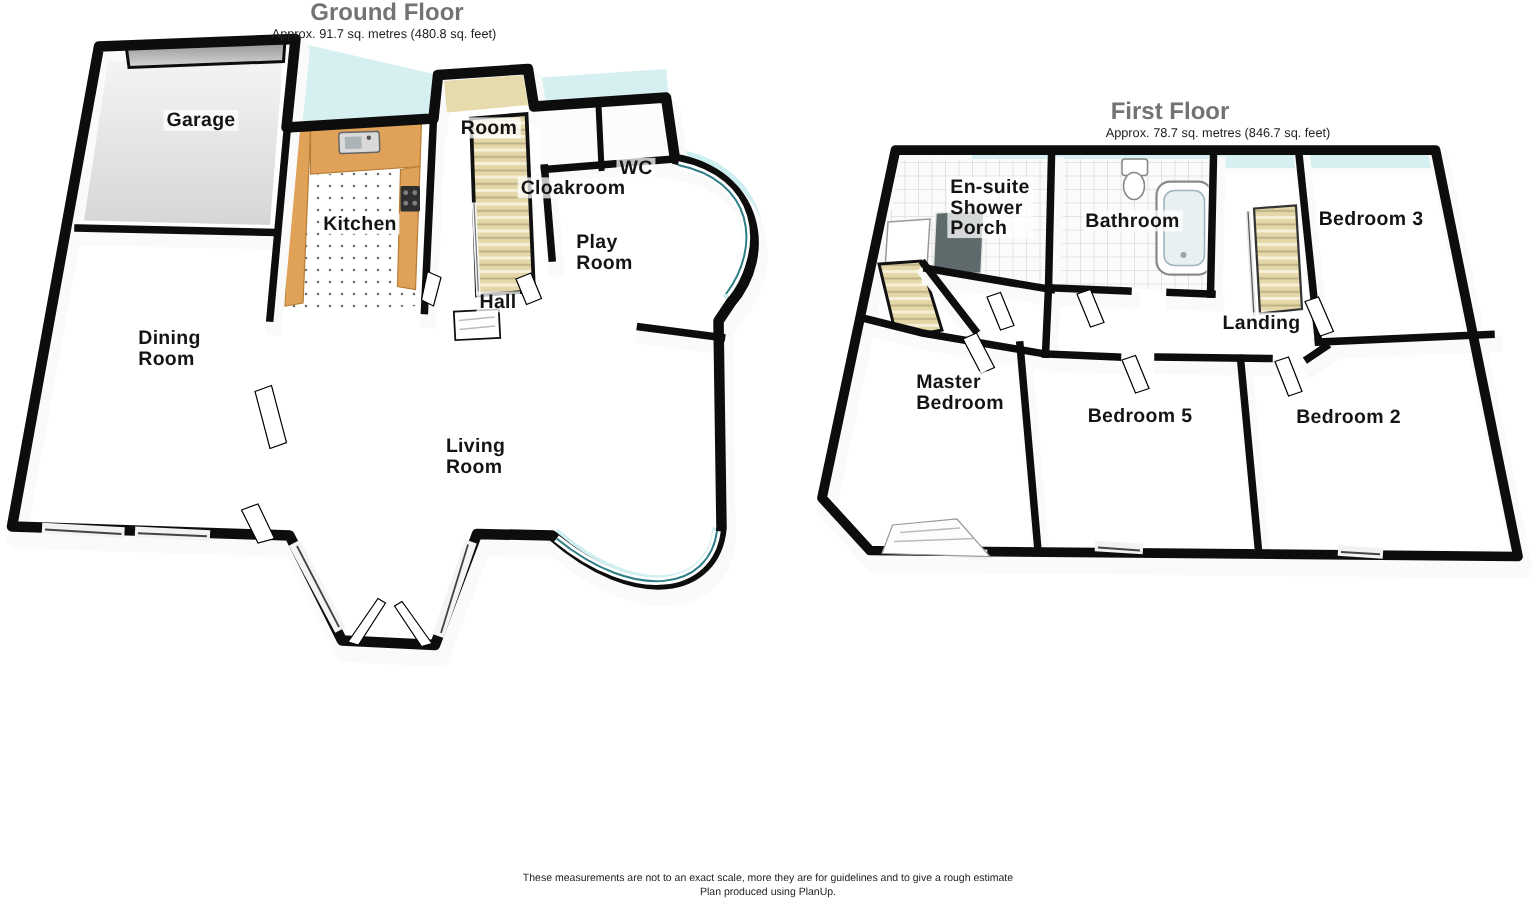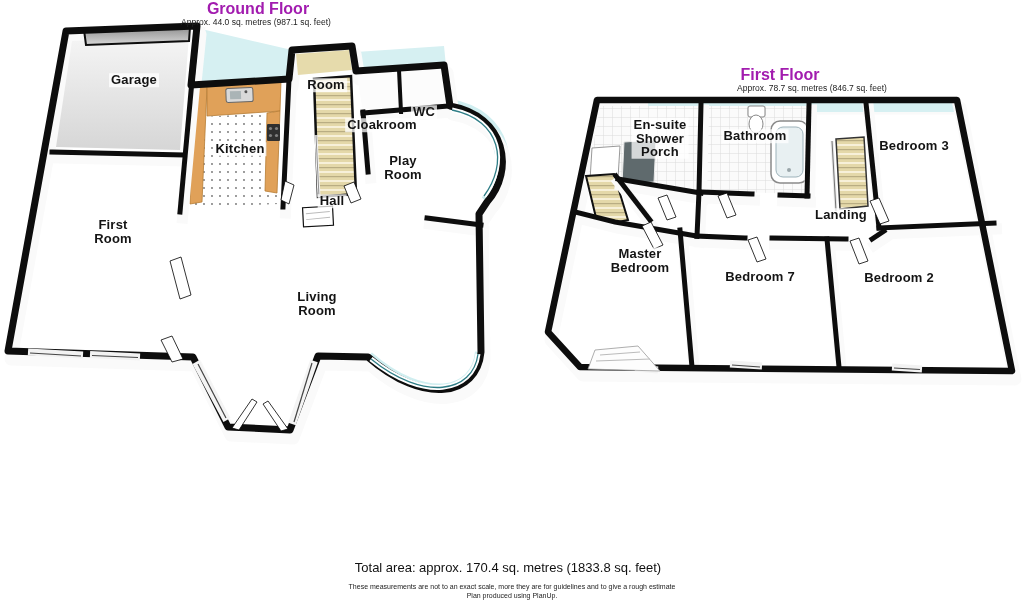--- a/index.html
+++ b/index.html
@@ -1,23 +1,23 @@
 <!DOCTYPE html>
 <html><head>
 <meta charset="utf-8">
 <style>
   html,body{margin:0;padding:0;background:#ffffff;}
   .stage{position:relative;width:1024px;height:601px;background:#ffffff;overflow:hidden;
          font-family:"Liberation Sans",sans-serif;}
   .plan-svg{position:absolute;left:0;top:0;width:1024px;height:601px;}
   .lbl{position:absolute;transform:translate(-50%,-50%);font-weight:bold;font-size:13px;
        color:#141414;background:rgba(255,255,255,.74);padding:0 2px;line-height:1.04;
-       white-space:pre-line;text-align:center;letter-spacing:.2px;}
+       white-space:pre-line;letter-spacing:.2px;}
   .floor-title{position:absolute;transform:translate(-50%,-50%);font-weight:bold;font-size:16px;
-       color:#a21caf;white-space:nowrap;}
+       color:#737373;white-space:nowrap;}
   .floor-sub{position:absolute;transform:translate(-50%,-50%);font-size:8.5px;color:#222;
        white-space:nowrap;}
   .total{position:absolute;transform:translate(-50%,-50%);font-size:13px;color:#111;white-space:nowrap;}
   .fine{position:absolute;transform:translate(-50%,-50%);font-size:7px;color:#222;white-space:nowrap;}
 </style>
 </head>
 <body>
 
 <div class="stage">
 
@@ -207,45 +207,44 @@
       <polygon points="658,198 667,195 676,217 667,220"></polygon>
     </g>
     <g>
       <polygon points="595,350 638,346 660,371 588,369" fill="#fdfdfd" stroke="#999" stroke-width="0.8"></polygon>
       <path d="M600,355 L640,352 M596,361 L650,359" stroke="#bbb" stroke-width="1"></path>
     </g>
   </g>
 </svg>
 
 <div class="floor-title" style="left:258px;top:9px">Ground Floor</div>
-<div class="floor-sub" style="left:256px;top:22px">Approx. 44.0 sq. metres (987.1 sq. feet)</div>
+<div class="floor-sub" style="left:256px;top:22px">Approx. 91.7 sq. metres (480.8 sq. feet)</div>
 <div class="floor-title" style="left:780px;top:75px">First Floor</div>
 <div class="floor-sub" style="left:812px;top:88px">Approx. 78.7 sq. metres (846.7 sq. feet)</div>
 
 <div class="lbl" style="left:134px;top:80px">Garage</div>
 <div class="lbl" style="left:240px;top:149px">Kitchen</div>
 <div class="lbl" style="left:326px;top:85px">Room</div>
 <div class="lbl" style="left:382px;top:125px">Cloakroom</div>
 <div class="lbl" style="left:424px;top:112px">WC</div>
 <div class="lbl" style="left:403px;top:168px">Play
 Room</div>
 <div class="lbl" style="left:332px;top:201px">Hall</div>
-<div class="lbl" style="left:113px;top:232px">First
+<div class="lbl" style="left:113px;top:232px">Dining
 Room</div>
 <div class="lbl" style="left:317px;top:304px">Living
 Room</div>
 
 <div class="lbl" style="left:660px;top:138px">En-suite
 Shower
 Porch</div>
-<div class="lbl" style="left:755px;top:136px">Bathroom</div>
+<div class="lbl" style="left:755px;top:147px">Bathroom</div>
 <div class="lbl" style="left:914px;top:146px">Bedroom 3</div>
 <div class="lbl" style="left:841px;top:215px">Landing</div>
 <div class="lbl" style="left:640px;top:261px">Master
 Bedroom</div>
-<div class="lbl" style="left:760px;top:277px">Bedroom 7</div>
+<div class="lbl" style="left:760px;top:277px">Bedroom 5</div>
 <div class="lbl" style="left:899px;top:278px">Bedroom 2</div>
 
-<div class="total" style="left:508px;top:567px">Total area: approx. 170.4 sq. metres (1833.8 sq. feet)</div>
 <div class="fine" style="left:512px;top:586px">These measurements are not to an exact scale, more they are for guidelines and to give a rough estimate</div>
 <div class="fine" style="left:512px;top:595px">Plan produced using PlanUp.</div>
 
 </div>
 
 </body></html>

